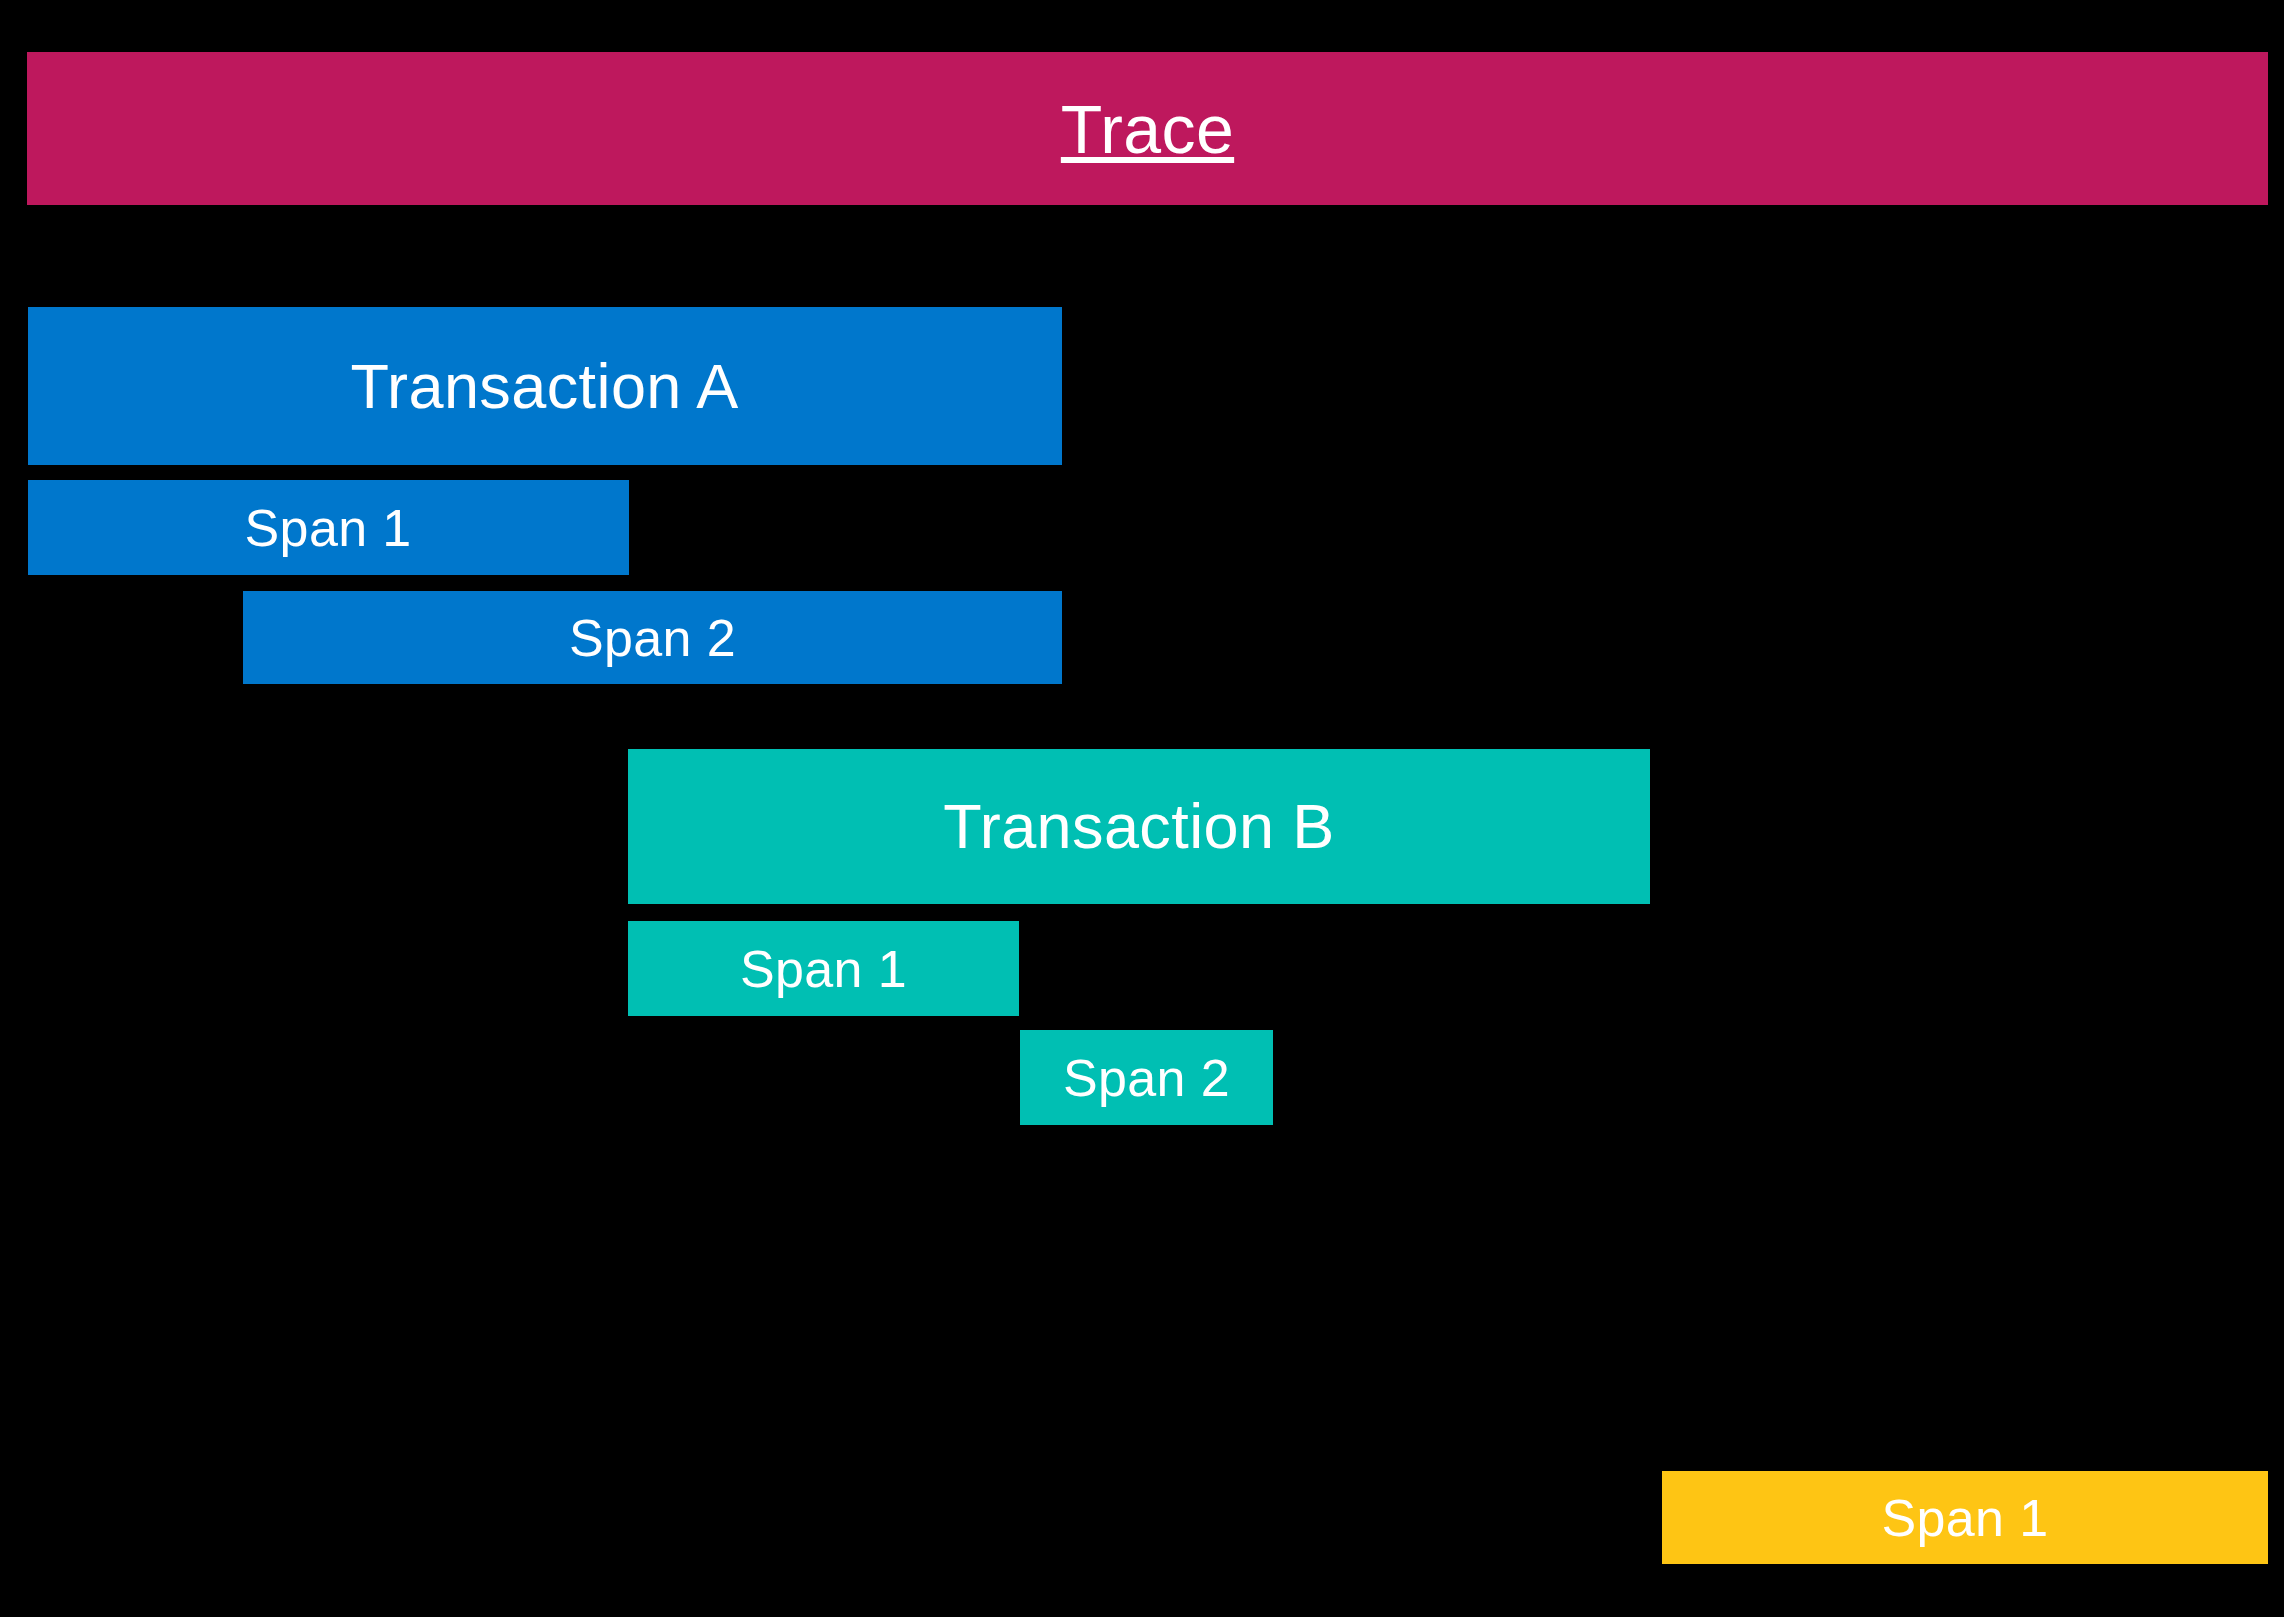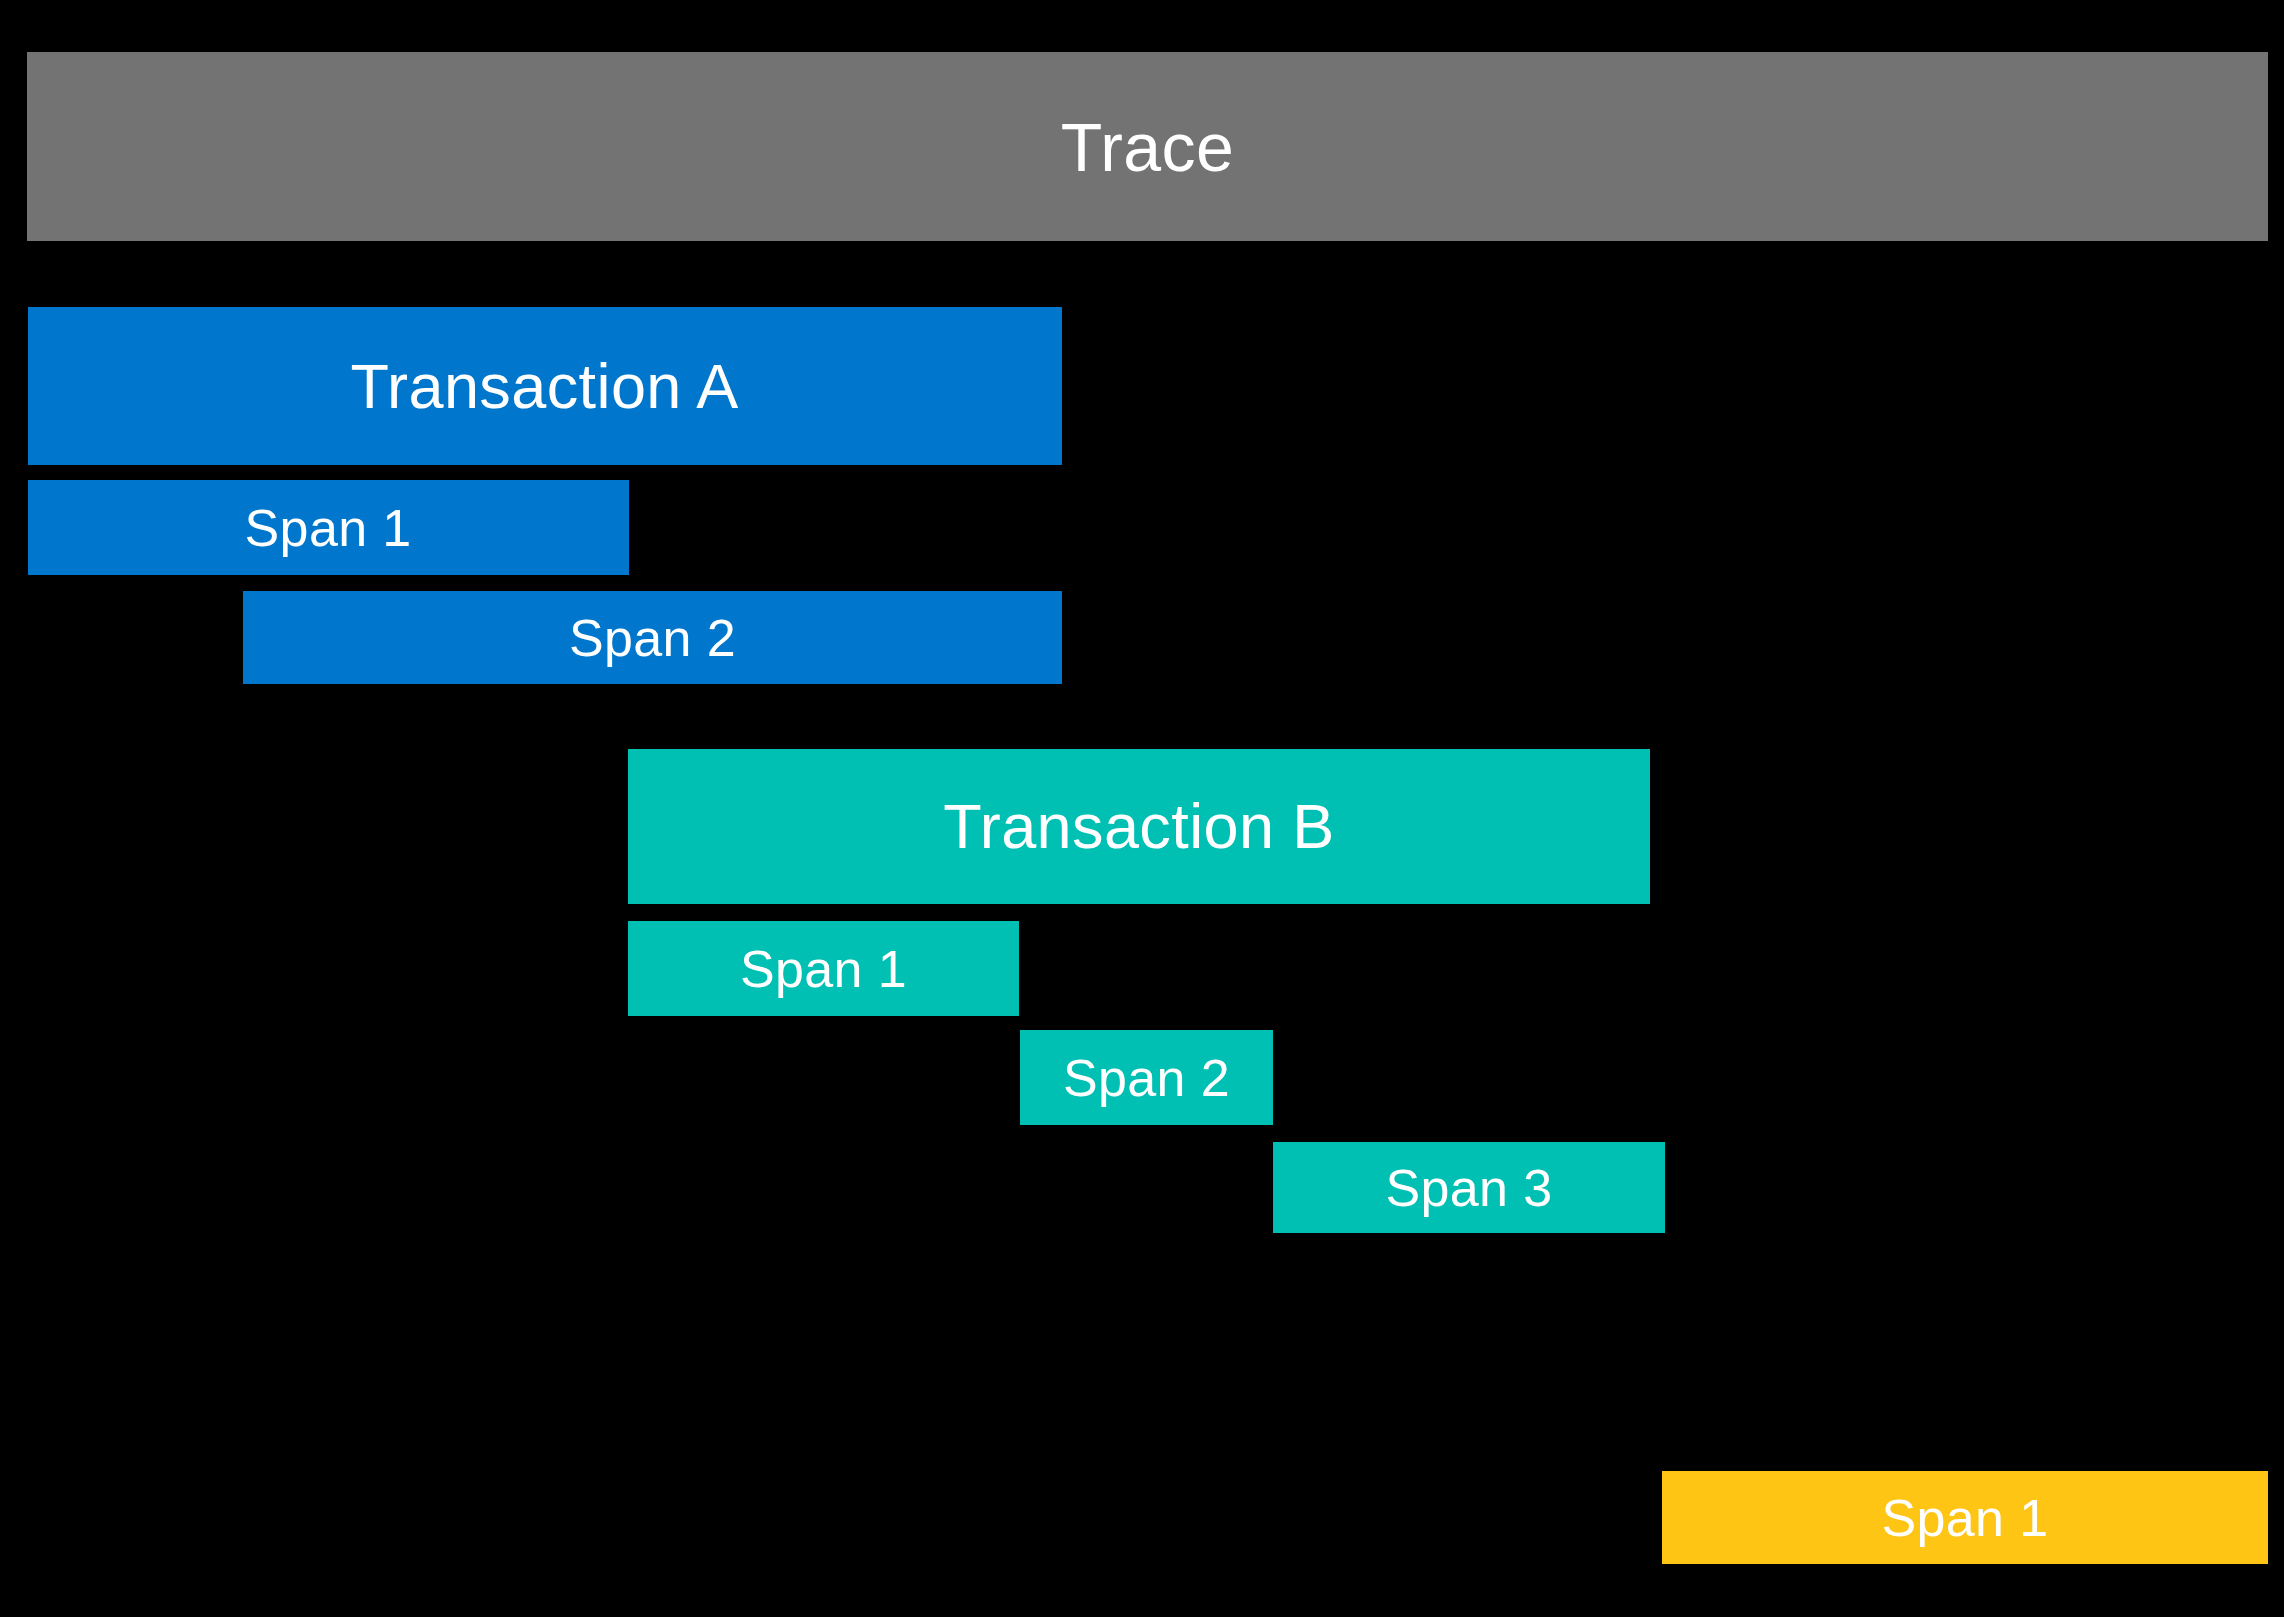--- a/index.html
+++ b/index.html
@@ -29,22 +29,23 @@
   .bar-label {
     color: #ffffff;
     font-weight: 400;
     letter-spacing: 0.4px;
   }
   
   .trace-bar {
     left: 27px;
     top: 52px;
     width: 2241px;
-    height: 189px;
-    background: #737373;
+    height: 153px;
+    background: #be185d;
+    text-decoration: underline;
   }
   .trace-bar .bar-label { font-size: 68px; }
 
   
   .txn-a-bar {
     left: 27.6px;
     top: 307px;
     width: 1034px;
     height: 158px;
     background: #0077CC;
@@ -151,23 +152,20 @@
   </div>
 
   <div class="bar txn-b-span1">
     <span class="bar-label">Span 1</span>
   </div>
 
   <div class="bar txn-b-span2">
     <span class="bar-label">Span 2</span>
   </div>
 
-  <div class="bar txn-b-span3">
-    <span class="bar-label">Span 3</span>
-  </div>
 
 
   <div class="bar txn-c-span1">
     <span class="bar-label">Span 1</span>
   </div>
 
 </div>
 
 
 </body></html>

